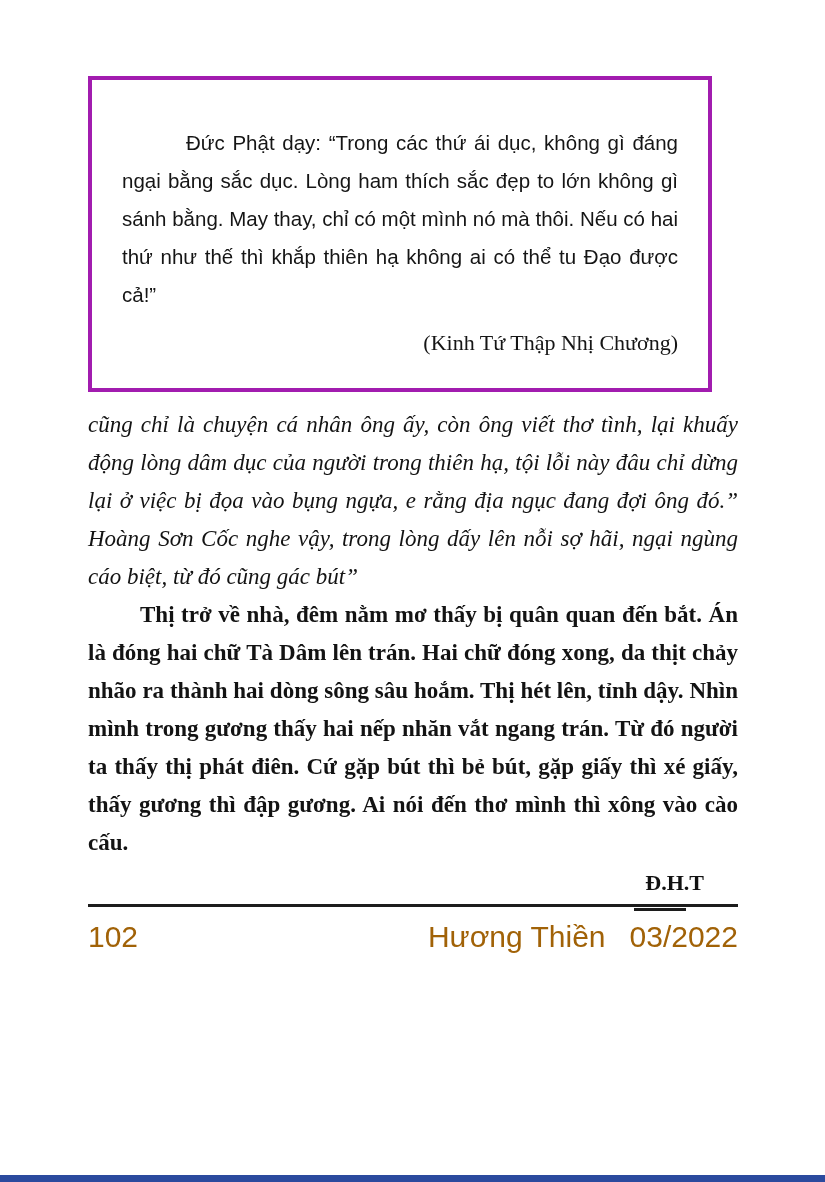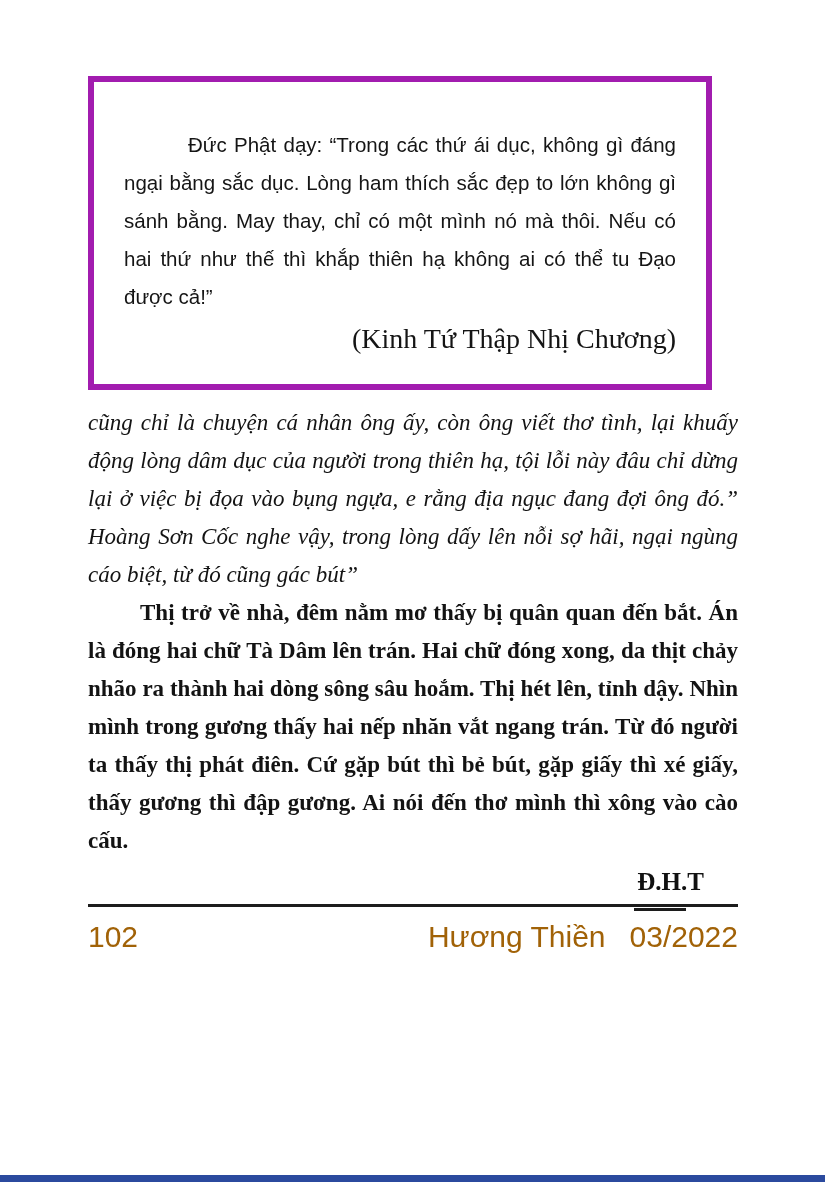--- a/index.html
+++ b/index.html
@@ -19,35 +19,35 @@
     position: absolute;
     left: 88px;
     top: 0;
     width: 650px;
   }
   
   .quote-box {
     box-sizing: border-box;
     margin-top: 76px;
     width: 624px;
-    border: 6px solid #a21caf;
+    border: 4px solid #a21caf;
     padding: 44px 30px 26px 30px;
   }
   .quote-text {
     font-family: "Liberation Sans", "DejaVu Sans", sans-serif;
     font-size: 20.5px;
     line-height: 38px;
     text-align: justify;
     text-indent: 64px;
     color: #151515;
   }
   .quote-attribution {
-    margin-top: 4px;
+    margin-top: 10px;
     font-family: "Liberation Serif", "DejaVu Serif", serif;
-    font-size: 28px;
+    font-size: 22px;
     line-height: 38px;
     text-align: right;
     color: #151515;
   }
   
   .body-text {
     margin-top: 14px;
     font-family: "Liberation Serif", "DejaVu Serif", serif;
     font-size: 23px;
     line-height: 38px;
@@ -61,21 +61,21 @@
     font-style: italic;
   }
   .para-indent {
     text-indent: 52px;
     font-weight: bold;
   }
   
   .signature {
     margin-top: 8px;
     font-family: "Liberation Serif", "DejaVu Serif", serif;
-    font-size: 25px;
+    font-size: 22px;
     font-weight: bold;
     text-align: right;
     padding-right: 34px;
     color: #111111;
   }
   .footer-rule {
     margin-top: 8px;
     height: 3px;
     background: #1c1c1c;
     width: 650px;

